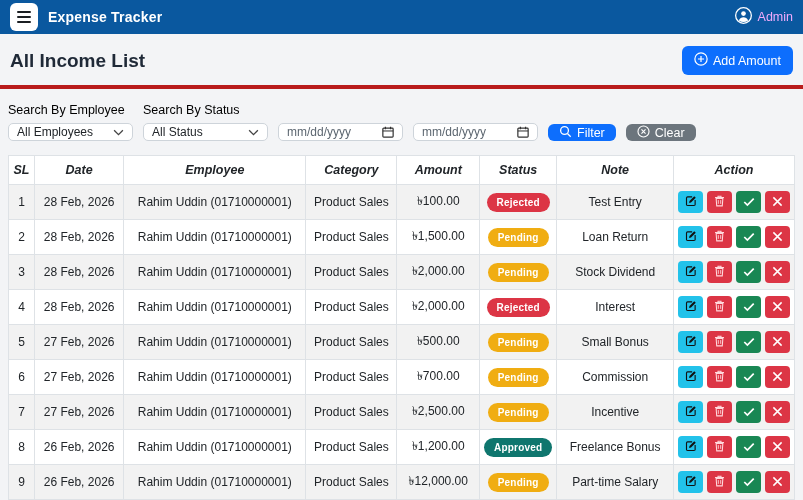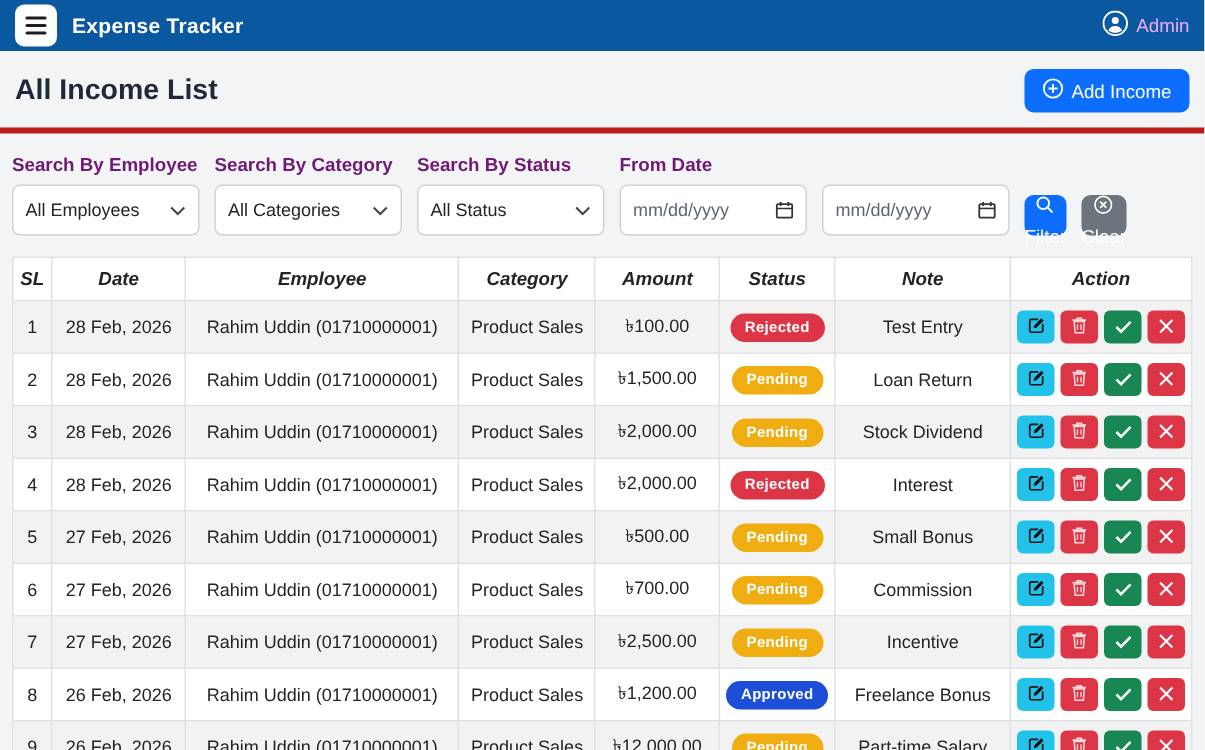--- a/index.html
+++ b/index.html
@@ -20,26 +20,26 @@
   .page-title { font-size:19px; font-weight:bold; color:#1f2937; }
   .btn { border:none; border-radius:6px; cursor:pointer; display:inline-flex; align-items:center; gap:5px;
     font-family:"Liberation Sans", sans-serif; }
   .btn-primary { background:#0d6efd; color:#fff; }
   .btn-secondary { background:#6c757d; color:#fff; }
   .add-income-btn { padding:6px 12px; font-size:12.5px; }
 
   
   .filters { display:flex; align-items:flex-end; gap:10px; padding:14px 8px 14px 8px; }
   .filter-group { display:flex; flex-direction:column; gap:6px; }
-  .filter-label { font-size:12.5px; font-weight:bold; color:#701a75; }
-  .control { width:125px; height:34px; background:#ffffff; border:1px solid #ced4da; border-radius:5px;
+  .filter-label { font-size:12.5px; font-weight:normal; color:#000000; }
+  .control { width:125px; height:18px; background:#ffffff; border:1px solid #ced4da; border-radius:5px;
     display:flex; align-items:center; justify-content:space-between; padding:0 8px; font-size:12px; color:#212529; cursor:pointer; }
   .control .ph { color:#5c6670; }
   .chev svg, .cal svg { display:block; }
-  .filter-btn, .clear-btn { height:27px; padding:0 0; font-size:12.5px;flex-direction:column; }
+  .filter-btn, .clear-btn { height:17px; padding:0 11px; font-size:12.5px; }
 
   
   .table-wrap { padding:0 8px; }
   table { width:100%; border-collapse:collapse; background:#ffffff; font-size:12px; color:#212529; }
   th, td { border:1px solid #dee2e6; text-align:center; vertical-align:middle; padding:6px 4px; }
   th { font-weight:bold; font-size:12.5px; background:#ffffff; padding:7px 4px;font-style:italic; }
   tbody tr:nth-child(odd) { background:#f2f2f2; }
   tbody tr:nth-child(even) { background:#ffffff; }
 
   .badge { display:inline-block; color:#ffffff; font-weight:bold; font-size:10px;
@@ -77,60 +77,48 @@
 
 <section class="page-header">
   <h1 class="page-title">All Income List</h1>
   <button class="btn btn-primary add-income-btn">
     <span>
       <svg width="14" height="14" viewBox="0 0 16 16">
           <circle cx="8" cy="8" r="7" fill="none" stroke="#fff" stroke-width="1.4"></circle>
           <path d="M8 4.5v7M4.5 8h7" stroke="#fff" stroke-width="1.4"></path>
         </svg>
     </span>
-    <span>Add Income</span>
+    <span>Add Amount</span>
   </button>
 </section>
 
 <section class="filters">
   <div class="filter-group">
     <label class="filter-label">Search By Employee</label>
     <div class="control">
       <span>All Employees</span>
-      <span class="chev">
-          <svg width="11" height="7" viewBox="0 0 12 8">
-            <path d="M1 1.5l5 5 5-5" fill="none" stroke="#444" stroke-width="1.5"></path>
-          </svg>
-        </span>
-    </div>
-  </div>
-  <div class="filter-group">
-    <label class="filter-label">Search By Category</label>
-    <div class="control">
-      <span>All Categories</span>
       <span class="chev">
           <svg width="11" height="7" viewBox="0 0 12 8">
             <path d="M1 1.5l5 5 5-5" fill="none" stroke="#444" stroke-width="1.5"></path>
           </svg>
         </span>
     </div>
   </div>
   <div class="filter-group">
     <label class="filter-label">Search By Status</label>
     <div class="control">
       <span>All Status</span>
       <span class="chev">
           <svg width="11" height="7" viewBox="0 0 12 8">
             <path d="M1 1.5l5 5 5-5" fill="none" stroke="#444" stroke-width="1.5"></path>
           </svg>
         </span>
     </div>
   </div>
   <div class="filter-group">
-    <label class="filter-label">From Date</label>
     <div class="control">
       <span class="ph">mm/dd/yyyy</span>
       <span class="cal">
           <svg width="12" height="12" viewBox="0 0 14 14">
             <rect x="1" y="2.5" width="12" height="10.5" rx="1" fill="none" stroke="#333" stroke-width="1.4"></rect>
             <path d="M4 .8v3M10 .8v3" stroke="#333" stroke-width="1.4"></path>
             <path d="M1 5.8h12" stroke="#333" stroke-width="1.2"></path>
           </svg>
         </span>
     </div>
@@ -439,21 +427,21 @@
         </button>
       </div>
     </td>
   </tr>
         <tr>
     <td>8</td>
     <td>26 Feb, 2026</td>
     <td>Rahim Uddin (01710000001)</td>
     <td>Product Sales</td>
     <td>৳1,200.00</td>
-    <td><span class="badge" style="background: #1d4ed8;">Approved</span></td>
+    <td><span class="badge" style="background: #0f766e;">Approved</span></td>
     <td>Freelance Bonus</td>
     <td>
       <div class="actions">
         <button class="icon-btn edit">
           <span><svg width="12" height="12" viewBox="0 0 16 16">
                     <path d="M13.5 6.5v6a1.5 1.5 0 0 1-1.5 1.5H3.5A1.5 1.5 0 0 1 2 12.5V4a1.5 1.5 0 0 1 1.5-1.5h6" fill="none" stroke="#111" stroke-width="1.5"></path>
                     <path d="M12.3 1.6l2 2L8 9.9l-2.6.6.6-2.6z" fill="#111"></path>
                   </svg></span>
         </button>
         <button class="icon-btn delete">

